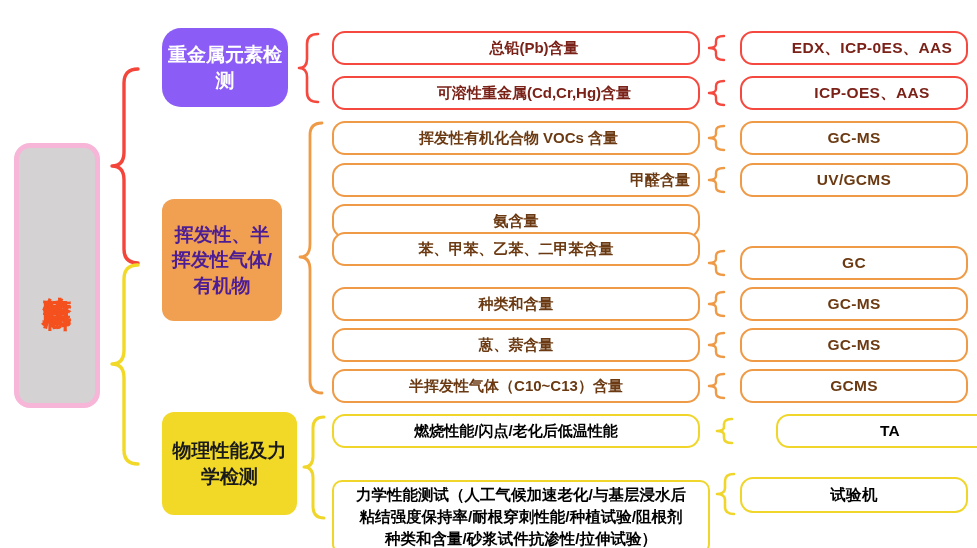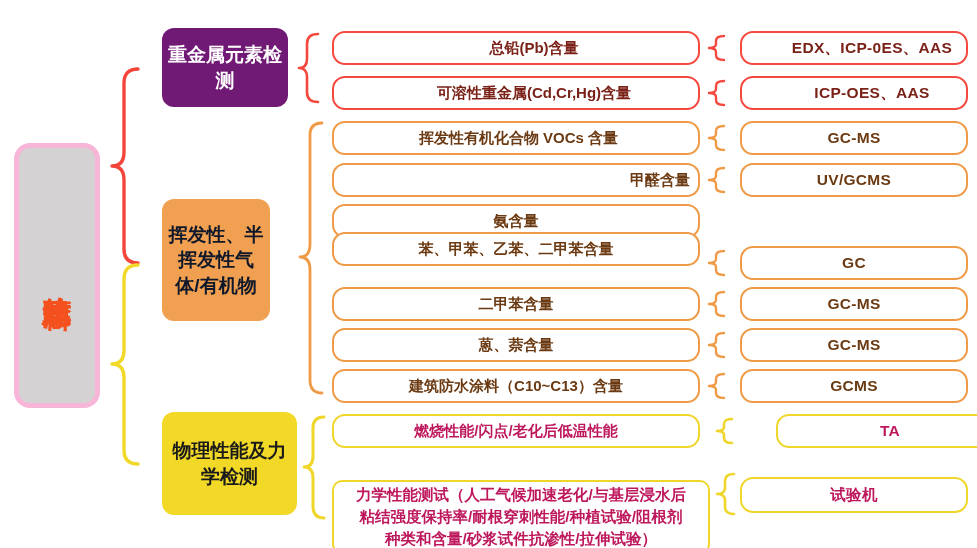--- a/index.html
+++ b/index.html
@@ -38,44 +38,44 @@
   .cat-box {
     border-radius: 12px;
     display: flex; align-items: center; justify-content: center;
     text-align: center;
     font-weight: bold;
     line-height: 1.32;
     padding: 4px 6px;
   }
   .cat-heavy {
     left: 162px; top: 28px; width: 126px; height: 79px;
-    background: #701a75; color: #ffffff; font-size: 19px;
+    background: #8b5cf6; color: #ffffff; font-size: 19px; border-radius: 19px;
   }
   .cat-voc {
-    left: 162px; top: 199px; width: 108px; height: 122px;
-    background: #f0a050; color: #0f172a; font-size: 19px;
+    left: 162px; top: 199px; width: 120px; height: 122px;
+    background: #f0a050; color: #4c1d95; font-size: 19px;
   }
   .cat-phys {
     left: 162px; top: 412px; width: 135px; height: 103px;
     background: #f2d928; color: #1a1a1a; font-size: 19px;
   }
 
   
   .pill {
     border-radius: 13px;
     background: #ffffff;
     display: flex; align-items: center; justify-content: center;
     text-align: center;
     font-weight: bold;
     line-height: 1.3;
     padding: 2px 8px;
   }
   .pill.red     { border: 2.2px solid #f5493f; color: #7a2118; padding-left: 44px; }
   .pill.orange  { border: 2.2px solid #ef9a46; color: #6b3a12; }
-  .pill.yellow  { border: 2.4px solid #f0d62a; color: #be185d; }
+  .pill.yellow  { border: 2.4px solid #f0d62a; color: #000000; }
 
   .item-pill   { left: 332px; width: 368px; height: 34px; font-size: 15px; }
   .method-pill { left: 740px; width: 228px; height: 34px; font-size: 15.5px; letter-spacing: .3px; }
 
   .tall-pill {
     left: 332px; width: 378px; height: 74px;
     font-size: 15.5px; line-height: 1.42;
     border-radius: 10px;
     flex-direction: column;
   }
@@ -157,27 +157,27 @@
   <div class="abs pill orange item-pill" style="top:163px;justify-content:flex-end;">
     <span>甲醛含量</span>
   </div>
   <div class="abs pill orange item-pill" style="top:204px;">
     <span>氨含量</span>
   </div>
   <div class="abs pill orange item-pill" style="top:232px;">
     <span>苯、甲苯、乙苯、二甲苯含量</span>
   </div>
   <div class="abs pill orange item-pill" style="top:287px;">
-    <span>二甲苯含量</span>
+    <span>种类和含量</span>
   </div>
   <div class="abs pill orange item-pill" style="top:328px;">
     <span>蒽、萘含量</span>
   </div>
   <div class="abs pill orange item-pill" style="top:369px;">
-    <span>建筑防水涂料（C10~C13）含量</span>
+    <span>半挥发性气体（C10~C13）含量</span>
   </div>
 
   <div class="brace" style="left:706px; top:125px; width:26px; height:26px;">
     <svg viewBox="0 0 26 26" preserveAspectRatio="none">
       <path d="M18 1 Q10 1 10 6 L10 9 Q10 13 3 13 Q10 13 10 17 L10 20 Q10 25 18 25" stroke="#ef9a46" stroke-width="2.4"></path>
     </svg>
   </div>
   <div class="brace" style="left:706px; top:167px; width:26px; height:26px;">
     <svg viewBox="0 0 26 26" preserveAspectRatio="none">
       <path d="M18 1 Q10 1 10 6 L10 9 Q10 13 3 13 Q10 13 10 17 L10 20 Q10 25 18 25" stroke="#ef9a46" stroke-width="2.4"></path>

